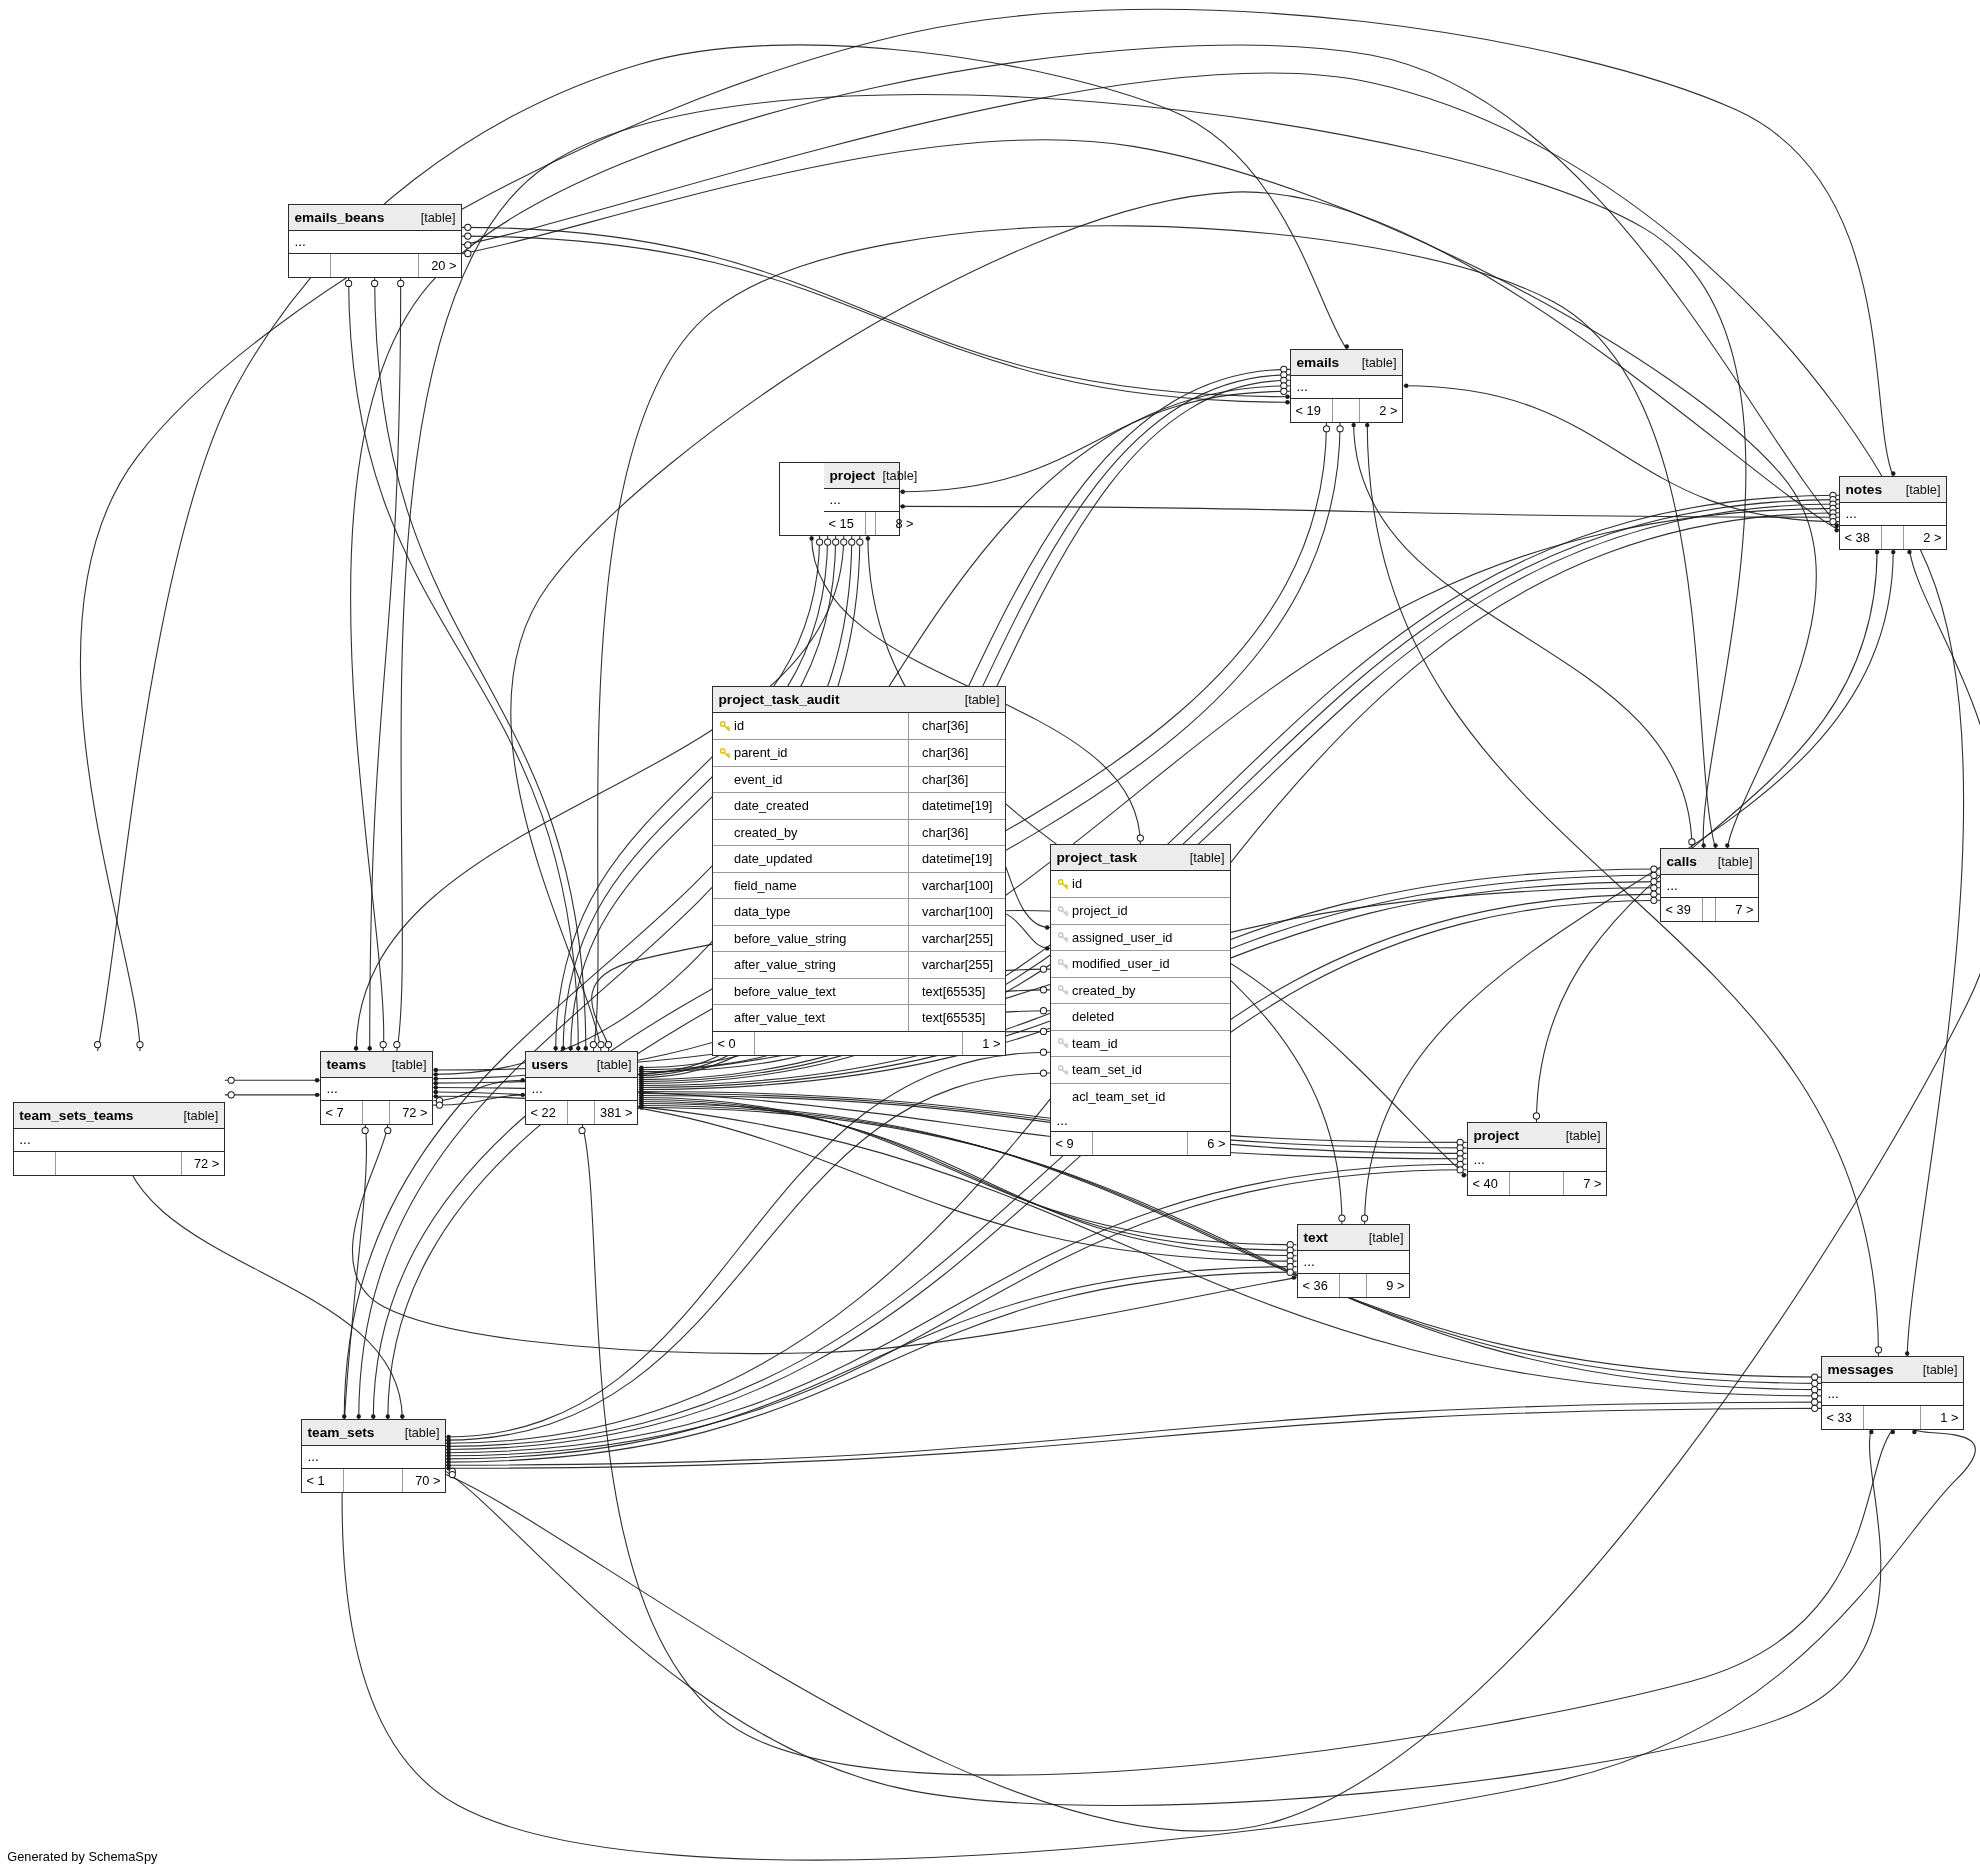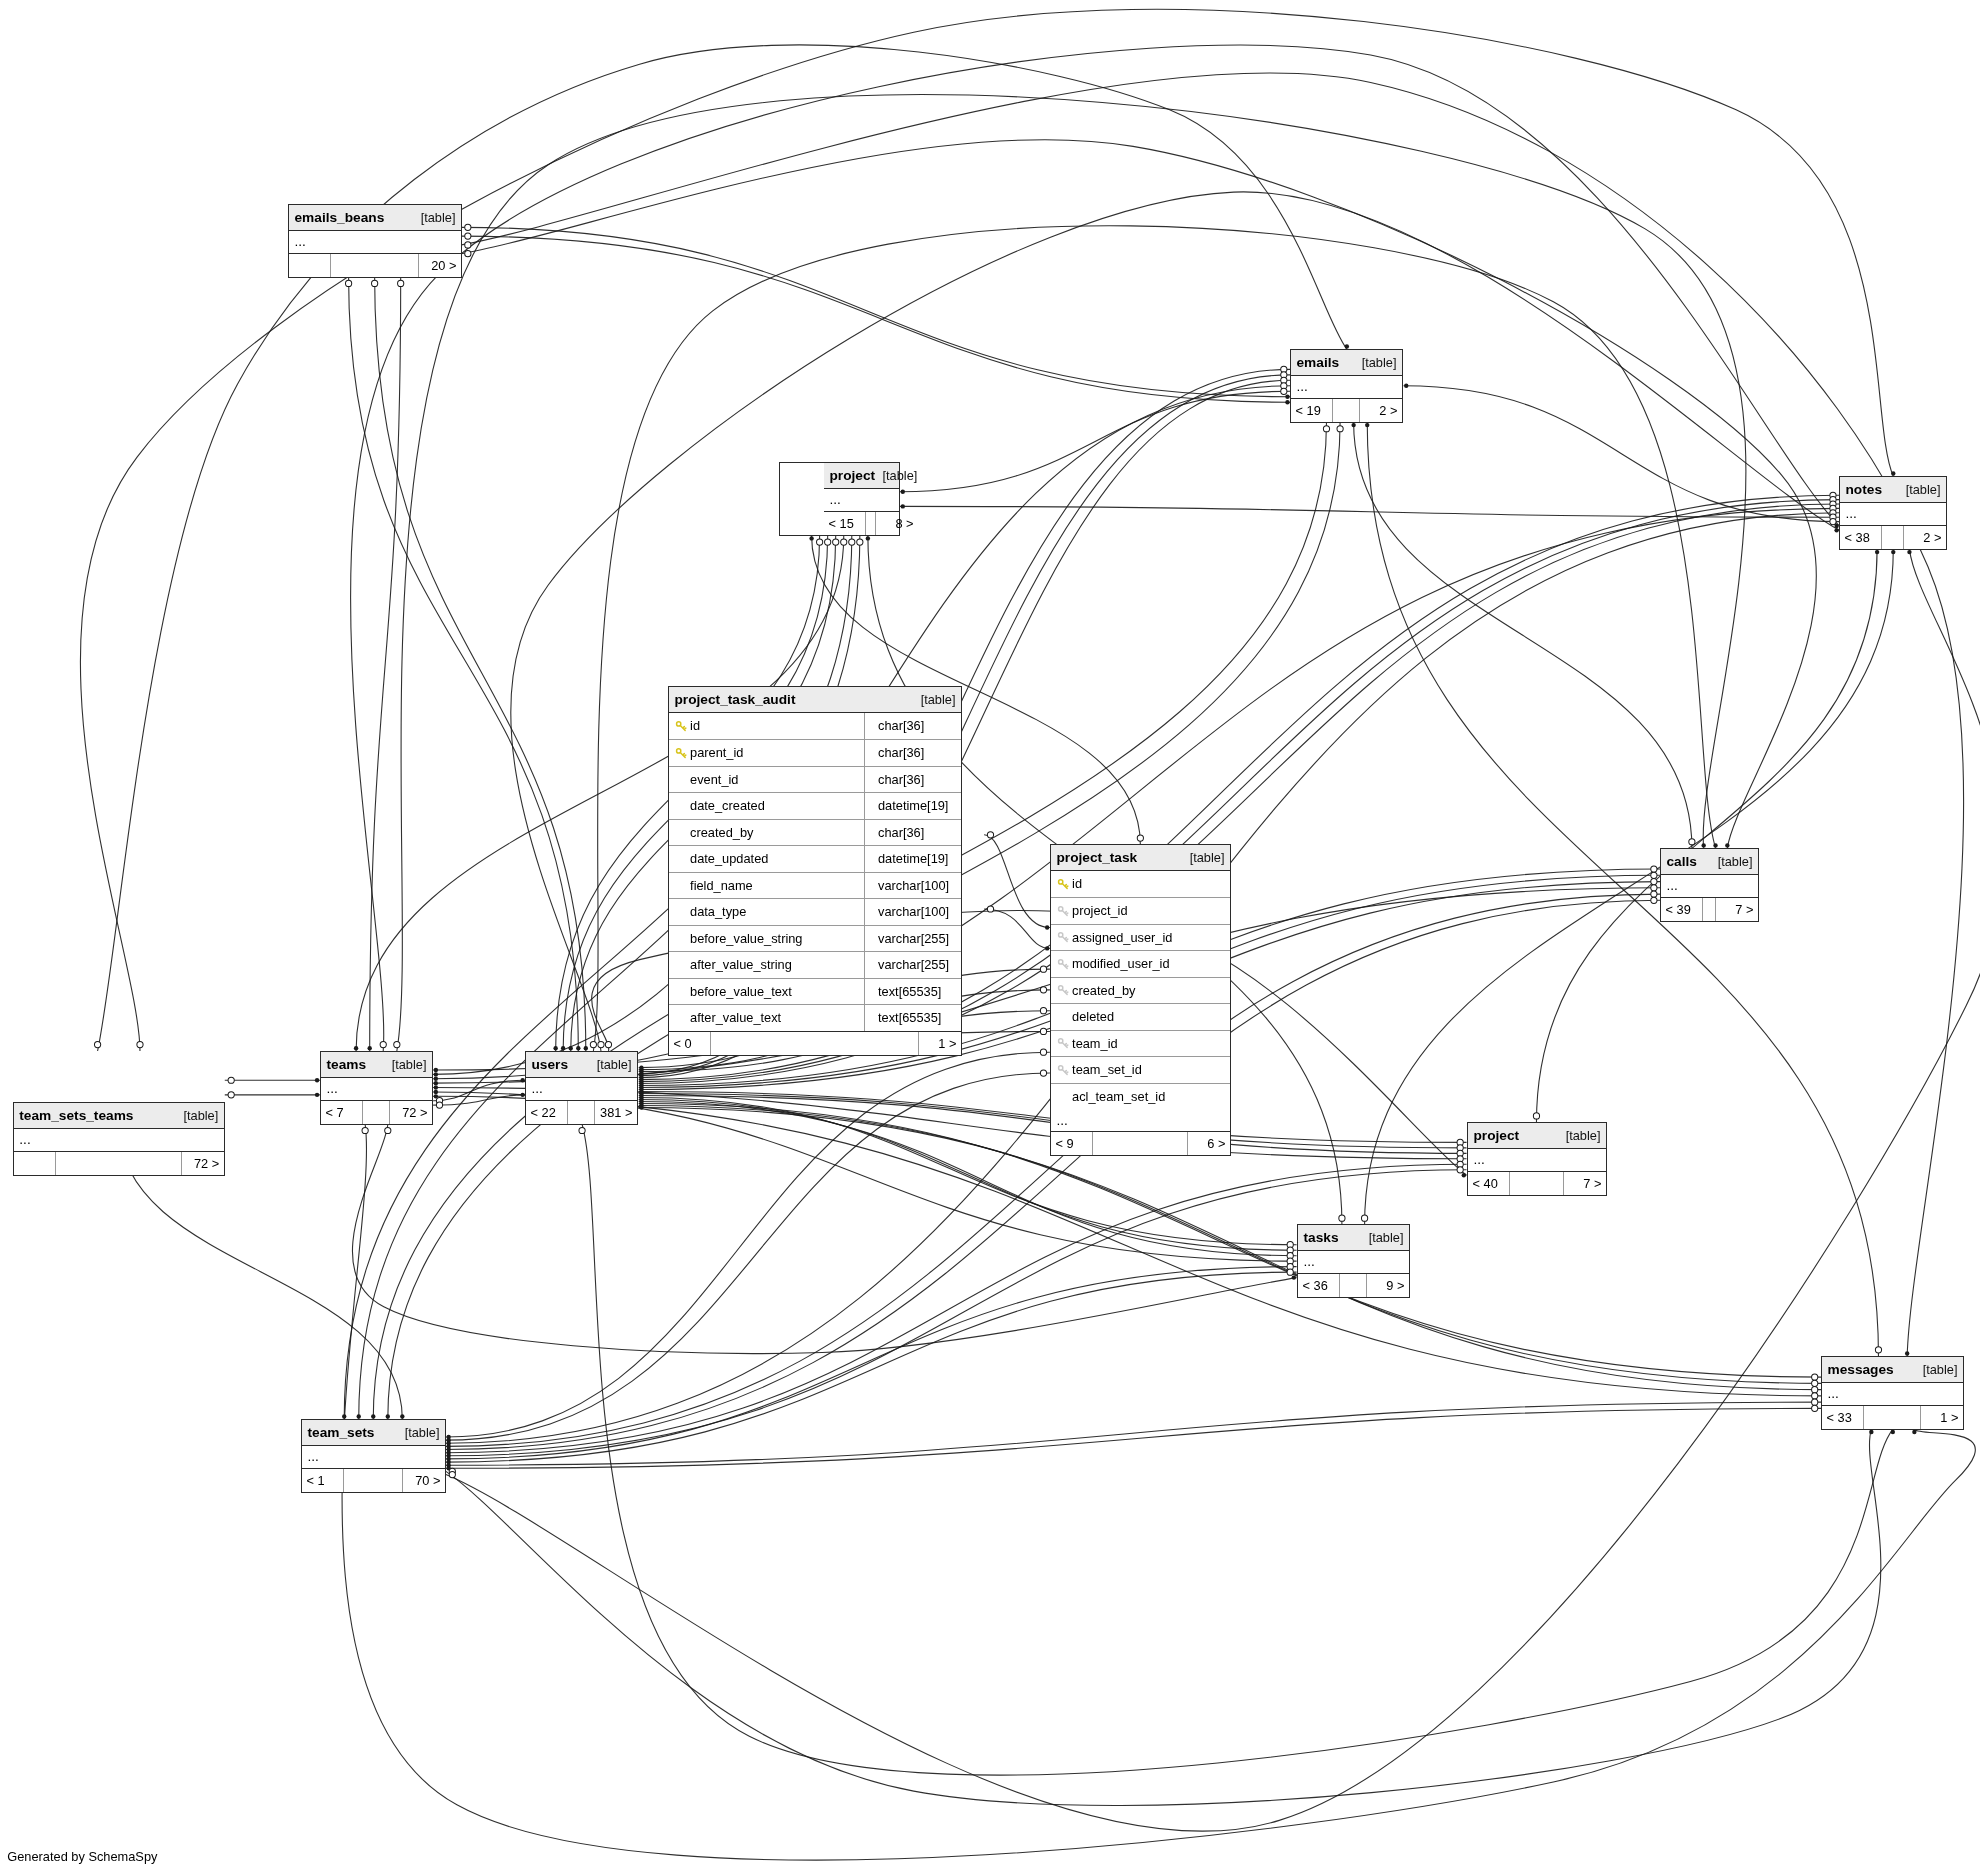--- a/index.html
+++ b/index.html
@@ -346,21 +346,21 @@
           <span class="tname">notes</span>
           <span class="tbadge">[table]</span>
         </div>
         <div class="ell">...</div>
         <div class="tbl-f">
           <span class="fl">&lt; 38</span>
           <span class="fm"></span>
           <span class="fr">2 &gt;</span>
         </div>
       </div>
-      <div class="tbl focus" style="left: 668px; top: 686px; width: 294px;">
+      <div class="tbl focus" style="left: 712px; top: 686px; width: 294px;">
         <div class="tbl-h">
           <span class="tname">project_task_audit</span>
           <span class="tbadge">[table]</span>
         </div>
         <div class="tbl-r cols">
           <span class="kcell">
             <svg width="12" height="12" viewBox="0 0 13 13">
               <circle cx="4" cy="4.2" r="2.3" fill="none" stroke="#d8c41c" stroke-width="1.6"></circle>
               <path d="M5.7 6 L11 11.3 M8.5 8.8 L10.1 7.2 M10.1 10.4 L11.7 8.8" stroke="#d8c41c" stroke-width="1.6" fill="none" stroke-linecap="round"></path>
             </svg>
@@ -572,21 +572,21 @@
         </div>
         <div class="ell">...</div>
         <div class="tbl-f">
           <span class="fl">&lt; 40</span>
           <span class="fm"></span>
           <span class="fr">7 &gt;</span>
         </div>
       </div>
       <div class="tbl" style="left: 1297px; top: 1224px; width: 113px;">
         <div class="tbl-h">
-          <span class="tname">tasks</span>
+          <span class="tname">text</span>
           <span class="tbadge">[table]</span>
         </div>
         <div class="ell">...</div>
         <div class="tbl-f">
           <span class="fl">&lt; 36</span>
           <span class="fm"></span>
           <span class="fr">9 &gt;</span>
         </div>
       </div>
       <div class="tbl" style="left: 1821px; top: 1356px; width: 143px;">

